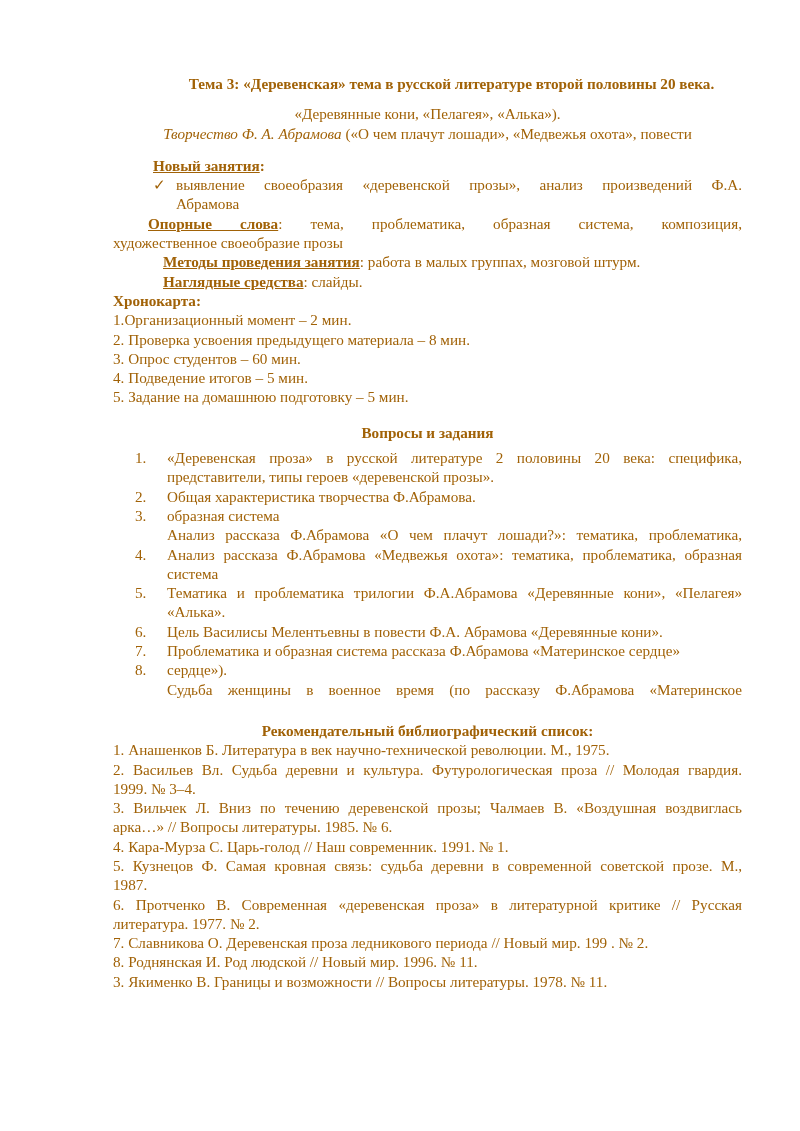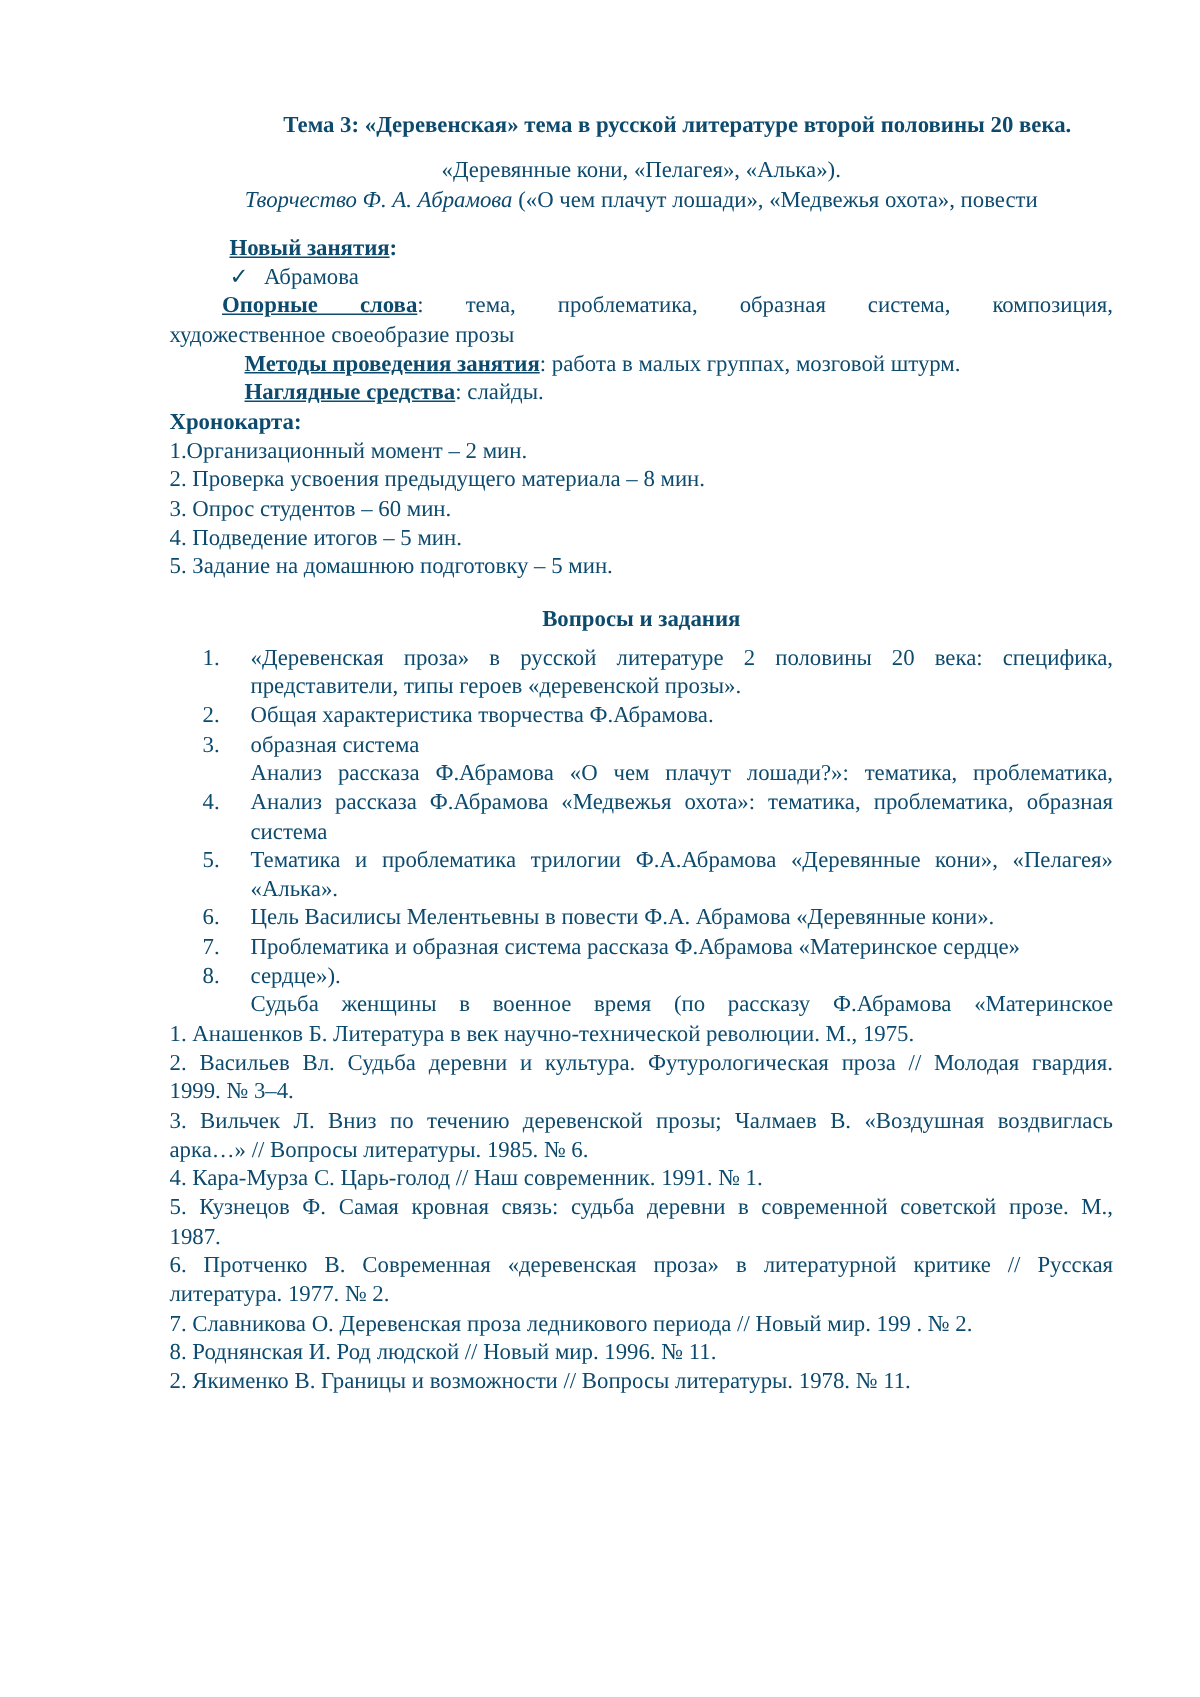--- a/index.html
+++ b/index.html
@@ -6,21 +6,21 @@
   .page {
     position:relative;
     width:800px; height:1131px;
     margin:0 auto;
     background:#ffffff;
     box-sizing:border-box;
     padding:74px 58px 0 113px;
     font-family:"Liberation Serif","DejaVu Serif",serif;
     font-size:15.2px;
     line-height:19.3px;
-    color:#0c4a6e;
+    color:#a16207;
   }
   .bold { font-weight:bold; }
   .bu { font-weight:bold; text-decoration:underline; }
   .italic { font-style:italic; }
   .fill { text-align:justify; text-align-last:justify; }
   .doc-title {
     text-align:center; font-weight:bold;
     margin-left:48px; margin-bottom:11px;
     white-space:nowrap;
   }
@@ -52,20 +52,21 @@
       <span class="italic">Творчество Ф. А. Абрамова</span><span> («О чем плачут лошади», «Медвежья охота», повести</span>
     </div>
   </div>
 
   <div class="goal-label">
     <span class="bu">Новый занятия</span><span class="bold">:</span>
   </div>
   <div class="check-item">
     <span class="check-mark">✓</span>
     <div class="check-text">
+        <div class="ln fill">выявление своеобразия «деревенской прозы», анализ произведений Ф.А.</div>
         <div class="ln">Абрамова</div>
       </div>
   </div>
 
   <div>
     <div class="kw-l1 fill">
       <span class="bu">Опорные слова</span><span>: тема, проблематика, образная система, композиция,</span>
     </div>
     <div>художественное своеобразие прозы</div>
   </div>
@@ -134,20 +135,21 @@
       </div>
   </div>
   <div class="q-item">
     <span class="q-num">8.</span>
     <div class="q-text">
         <div class="ln">сердце»).</div>
         <div class="ln fill">Судьба женщины в военное время (по рассказу Ф.Абрамова «Материнское</div>
       </div>
   </div>
 
+  <div class="bib-heading">Рекомендательный библиографический список:</div>
 
   <div>
       <div class="ln">1. Анашенков Б. Литература в век научно-технической революции. М., 1975.</div>
     </div>
   <div>
       <div class="ln fill">2. Васильев Вл. Судьба деревни и культура. Футурологическая проза // Молодая гвардия.</div>
       <div class="ln">1999. № 3–4.</div>
     </div>
   <div>
       <div class="ln fill">3. Вильчек Л. Вниз по течению деревенской прозы; Чалмаев В. «Воздушная воздвиглась</div>
@@ -164,16 +166,16 @@
       <div class="ln fill">6. Протченко В. Современная «деревенская проза» в литературной критике // Русская</div>
       <div class="ln">литература. 1977. № 2.</div>
     </div>
   <div>
       <div class="ln">7. Славникова О. Деревенская проза ледникового периода // Новый мир. 199 . № 2.</div>
     </div>
   <div>
       <div class="ln">8. Роднянская И. Род людской // Новый мир. 1996. № 11.</div>
     </div>
   <div>
-      <div class="ln">2. Якименко В. Границы и возможности // Вопросы литературы. 1978. № 11.</div>
+      <div class="ln">3. Якименко В. Границы и возможности // Вопросы литературы. 1978. № 11.</div>
     </div>
 
 </div>
 
 </body></html>

